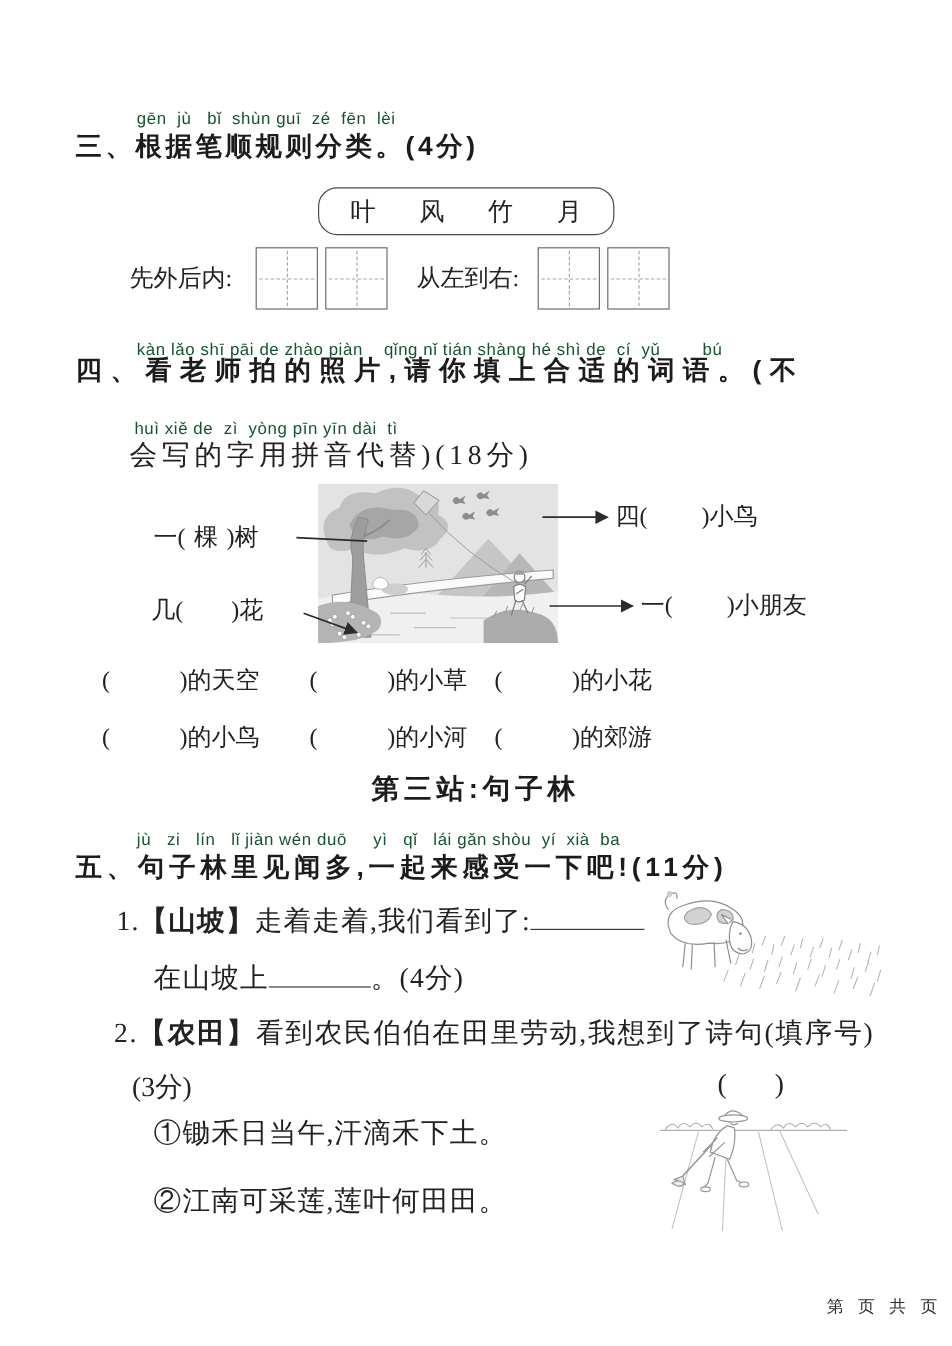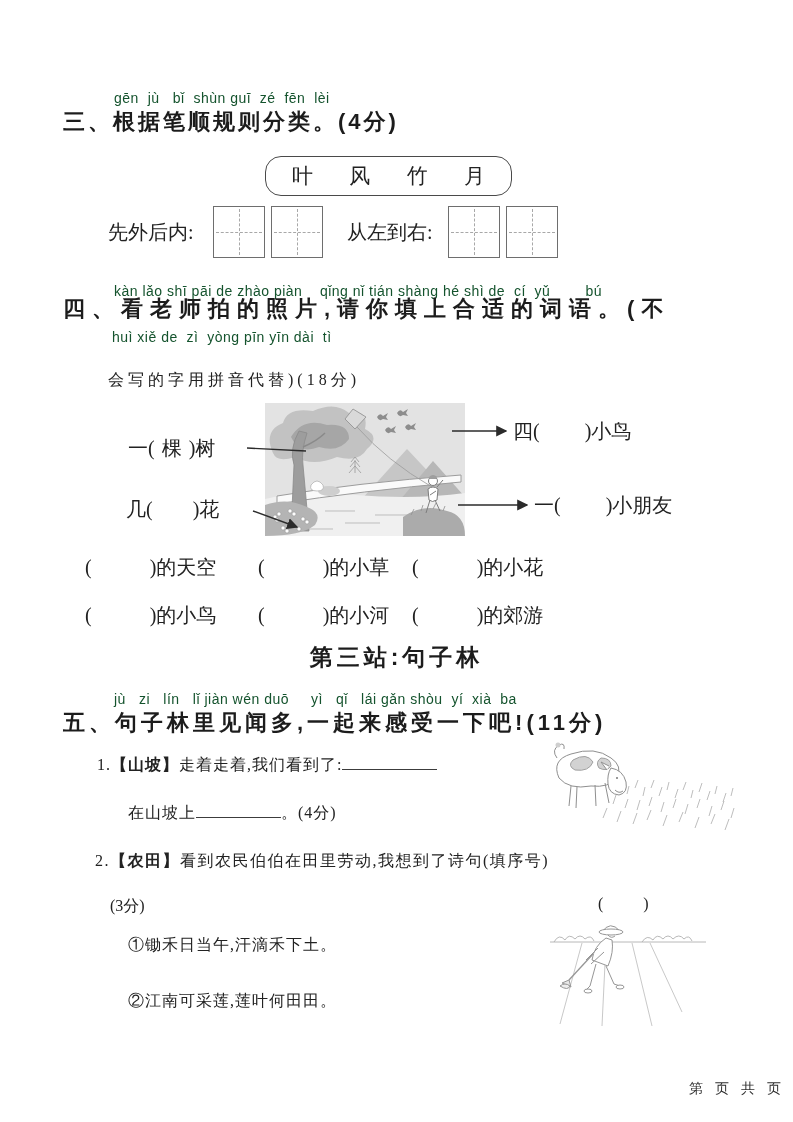--- a/index.html
+++ b/index.html
@@ -4,21 +4,21 @@
 <style>
   html,body{margin:0;padding:0;}
   body{width:793px;height:1122px;background:#ffffff;position:relative;overflow:hidden;
        font-family:"Liberation Sans","DejaVu Sans",sans-serif;color:#1f1f1f;}
   .abs{position:absolute;}
   .hei{font-family:"Liberation Sans","DejaVu Sans",sans-serif;font-weight:700;color:#1c1c1c;}
   .kai{font-family:"Liberation Serif","DejaVu Serif",serif;color:#222;}
   .pinyin{font-family:"Liberation Sans","DejaVu Sans",sans-serif;color:#14532d;font-size:14px;
           white-space:pre;letter-spacing:0.5px;}
   .t22{font-size:22px;line-height:26px;text-align:right;}
-  .t21{font-size:16px;line-height:25px;}
+  .t21{font-size:23px;line-height:25px;}
   .t20{font-size:20px;line-height:24px;}
   .center{left:0;right:0;text-align:center;}
   .charbox{left:265px;top:156px;width:247px;height:40px;border:1.6px solid #4a4a4a;border-radius:16px;
            display:flex;align-items:center;justify-content:space-between;padding:0 26px;box-sizing:border-box;
            font-size:21px;}
   .tzg{width:52px;height:52px;border:1.2px solid #6e6e6e;background:#fff;box-sizing:border-box;}
   .tzg::before{content:"";position:absolute;left:2px;right:2px;top:50%;border-top:1px dashed #a8a8a8;}
   .tzg::after{content:"";position:absolute;top:2px;bottom:2px;left:50%;border-left:1px dashed #a8a8a8;}
   .tzg{position:absolute;}
   .g6{display:inline-block;width:7px;}
@@ -48,21 +48,21 @@
 
   <div class="abs kai t20" style="left:108px;top:220px">先外后内:</div>
   <div class="tzg" style="left:213px;top:206px"></div>
   <div class="tzg" style="left:271px;top:206px"></div>
   <div class="abs kai t20" style="left:347px;top:220px">从左到右:</div>
   <div class="tzg" style="left:448px;top:206px"></div>
   <div class="tzg" style="left:506px;top:206px"></div>
 
   <div class="abs pinyin" style="left:114px;top:283px">kàn lǎo shī pāi de zhào piàn    qǐng nǐ tián shàng hé shì de  cí  yǔ        bú</div>
   <div class="abs hei t22" style="left:63px;top:296px;letter-spacing:7px;white-space:nowrap">四、看老师拍的照片,请你填上合适的词语。(不</div>
-  <div class="abs pinyin" style="left:112px;top:329px">huì xiě de  zì  yòng pīn yīn dài  tì</div>
+  <div class="abs pinyin" style="left:112px;top:349px">huì xiě de  zì  yòng pīn yīn dài  tì</div>
   <div class="abs kai t21" style="left:108px;top:367px;letter-spacing:4px">会写的字用拼音代替)(18分)</div>
 
   <div class="abs" style="left:0;top:400px;width:651px;height:155px">
 
     <svg class="abs" style="left:265px;top:3px" width="200" height="133" viewBox="0 0 200 133">
       <rect width="200" height="133" fill="#e3e3e3"></rect>
       <path d="M95 98 L142 46 L188 95 Z" fill="#c6c6c6"></path>
       <path d="M135 97 L168 58 L200 94 Z" fill="#b7b7b7"></path>
       <path d="M0 96 Q40 86 90 92 Q150 97 200 90 L200 133 L0 133 Z" fill="#f0f0f0"></path>
       <path d="M12 93 Q90 80 196 72 L196 79 Q95 88 12 101 Z" fill="#fafafa" stroke="#9c9c9c" stroke-width="1"></path>

